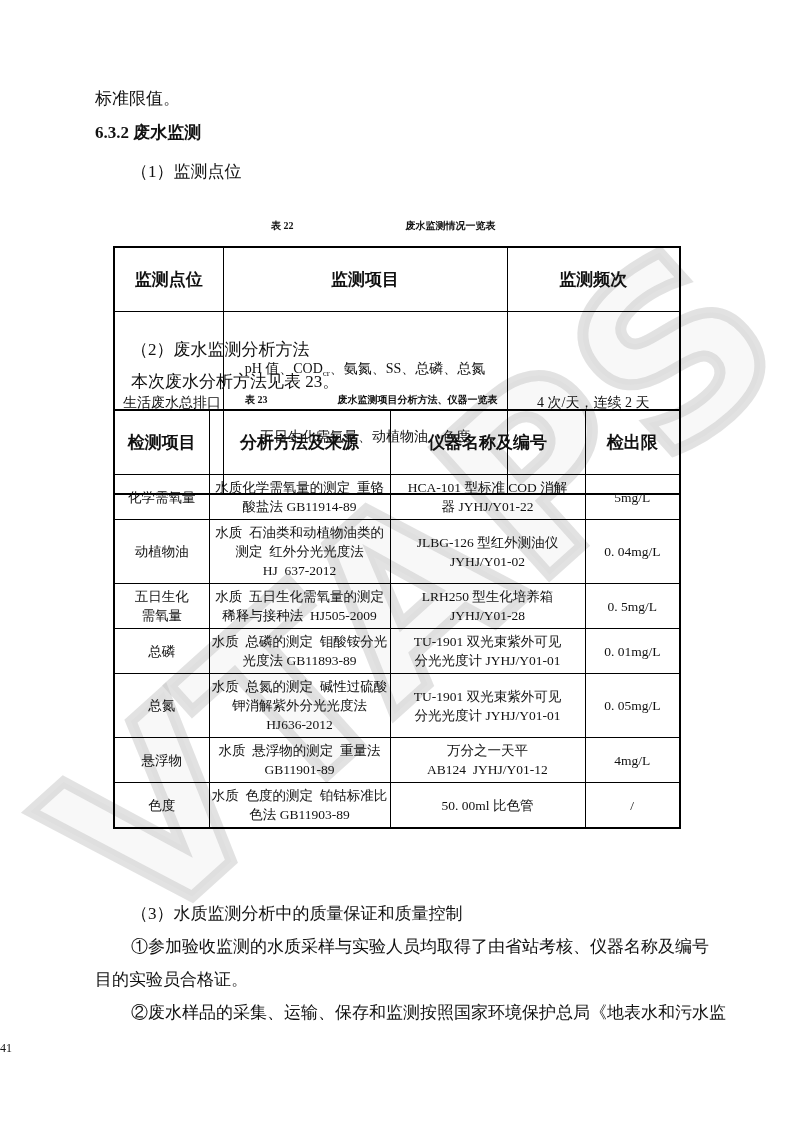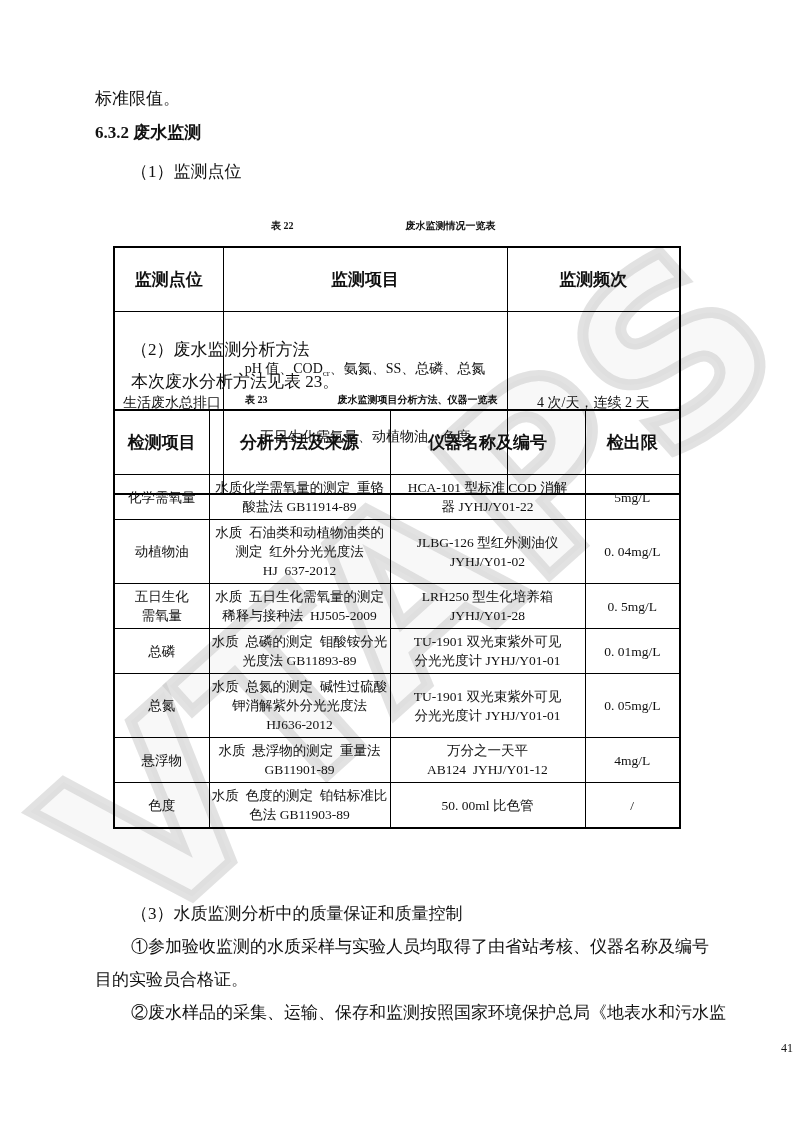--- a/index.html
+++ b/index.html
@@ -33,21 +33,21 @@
     text-align:center;vertical-align:middle;
     white-space:pre-wrap;word-break:keep-all;
     padding:3px 1px;
   }
   .t th{font-size:17px;font-weight:bold;padding:20px 1px;}
   #table22{width:566px;font-size:14px;}
   #table22 td{line-height:21px;padding:4px 8px;}
   #table23{width:566px;font-size:13.5px;}
   #table23 td{line-height:19px;}
   sub{font-size:9px;vertical-align:-3px;}
-  .pagenum{font-size:12px;text-align:right;width:793px;}
+  .pagenum{font-size:12px;text-align:left;width:793px;}
 </style>
 </head>
 <body>
 
 <div class="page">
 
   <div class="watermark">VTAPS</div>
 
   <div class="layer txt" style="left:95px;top:88px;text-align:center;">标准限值。</div>
   <div class="layer txt bold" style="left:95px;top:122px;">6.3.2 废水监测</div>

